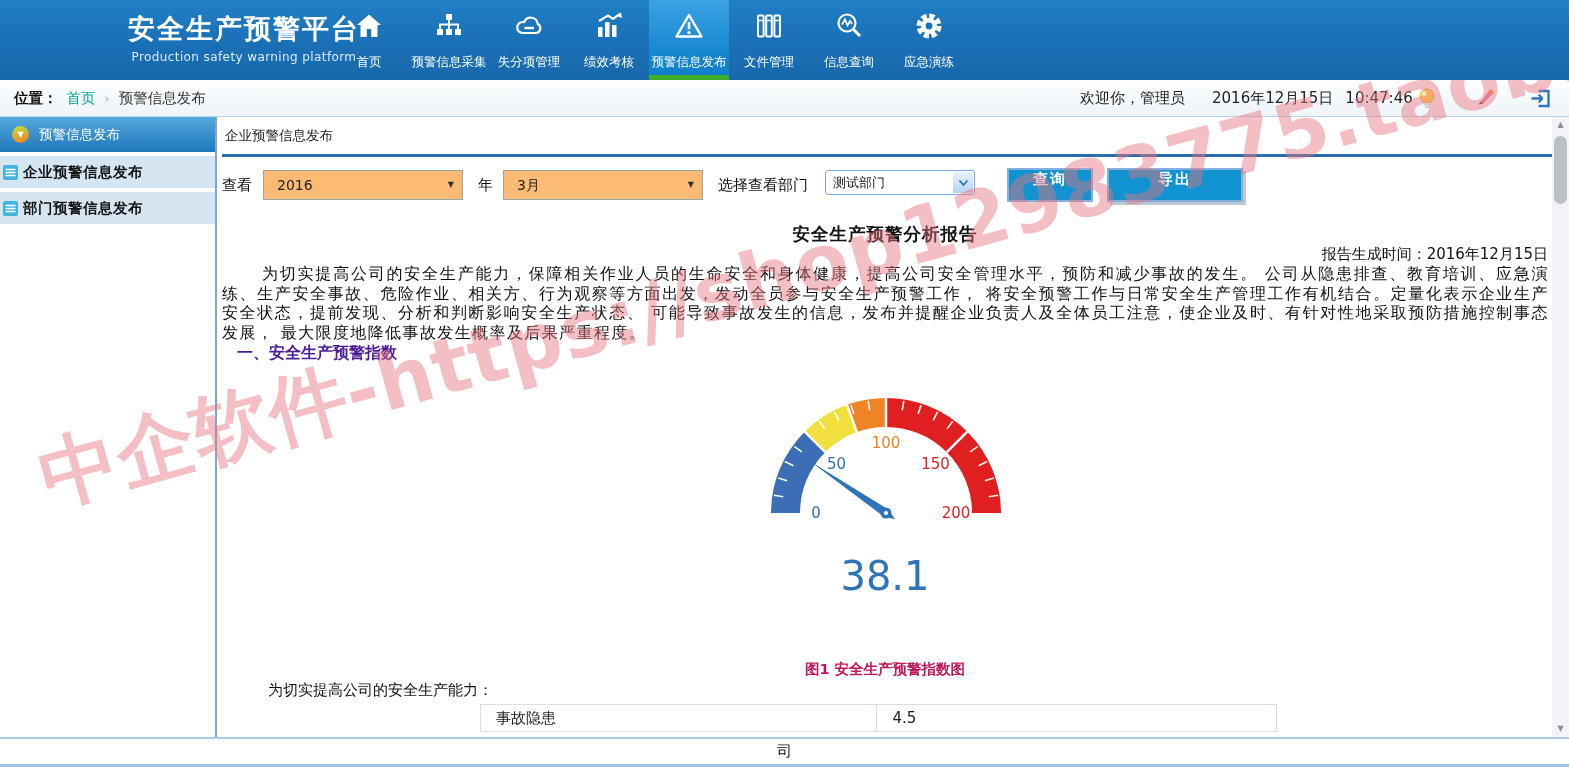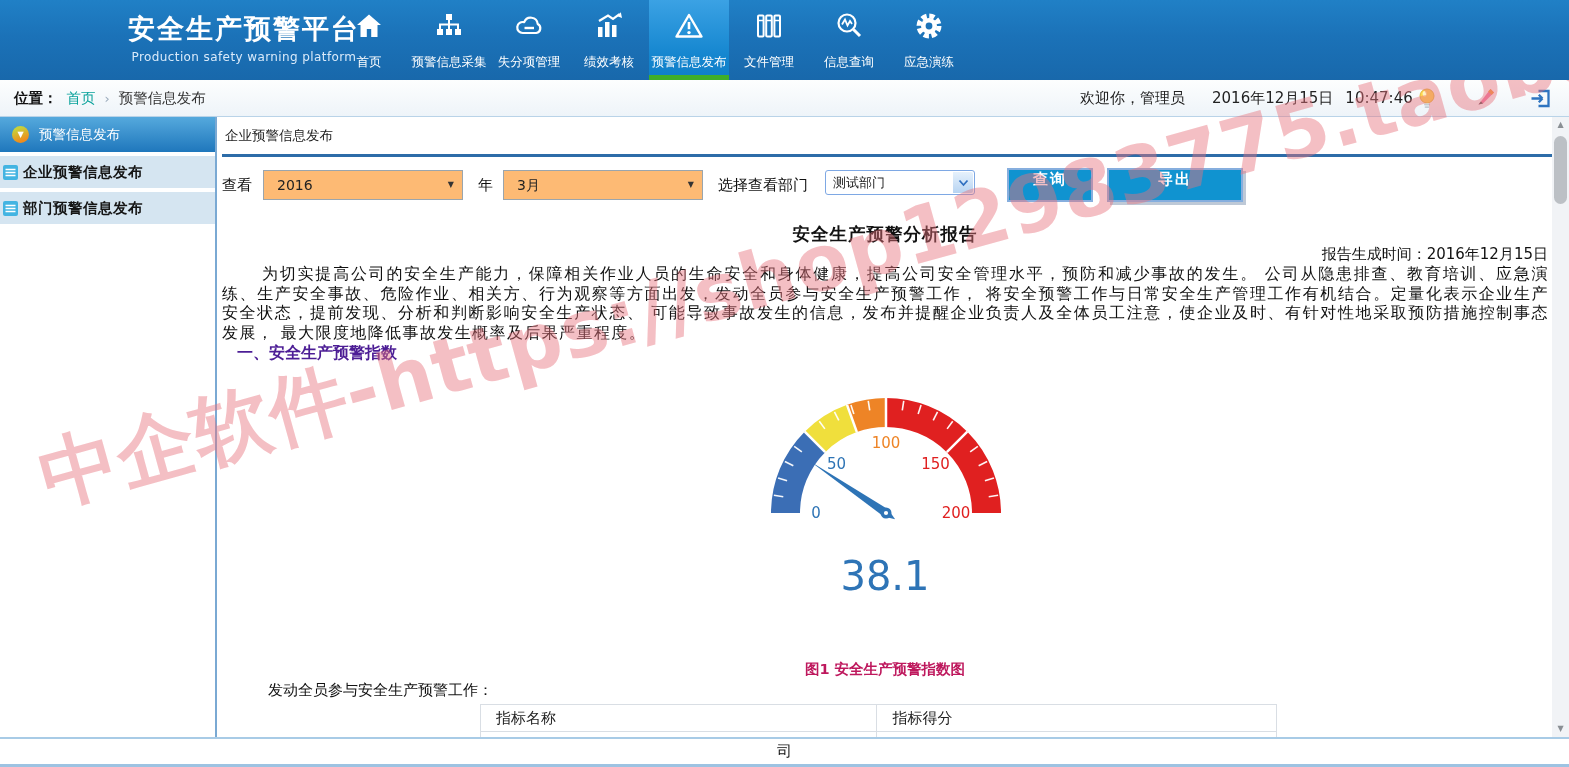--- a/index.html
+++ b/index.html
@@ -301,28 +301,24 @@
         <text x="150" y="60" text-anchor="middle" font-size="15" fill="#ee8426">100</text>
         <text x="199.49747468305833" y="80.50252531694167" text-anchor="middle" font-size="15" fill="#e02020">150</text>
         <text x="220" y="130" text-anchor="middle" font-size="15" fill="#e02020">200</text>
         <polygon points="73.989909509821,73.16886897168072 152.36620380781457,121.52997412979617 159.08816299339097,131.19720044903818 147.63379619218543,128.4700258702038" fill="#2e74b6"></polygon>
         <circle cx="150" cy="125" r="5.5" fill="#2e74b6"></circle>
         <circle cx="150" cy="125" r="2.1" fill="#fff"></circle>
       </svg>
   </div>
   <div id="gauge-value" style="color: rgb(46, 116, 182);">38.1</div>
   <div id="fig-caption">图1  安全生产预警指数图</div>
-  <div id="scores-intro">发动全员参与安全生产预警工作：</div>
+  <div id="scores-intro">为切实提高公司的安全生产能力：</div>
 
   <table id="score-table">
     <tbody>
-        <tr>
-      <td class="c1">指标名称</td>
-      <td class="c2">指标得分</td>
-    </tr>
     <tr>
       <td class="c1">事故隐患</td>
       <td class="c2">4.5</td>
     </tr>
   </tbody>
     </table>
 </div>
 
 <div id="footer">
   <span>司</span>

